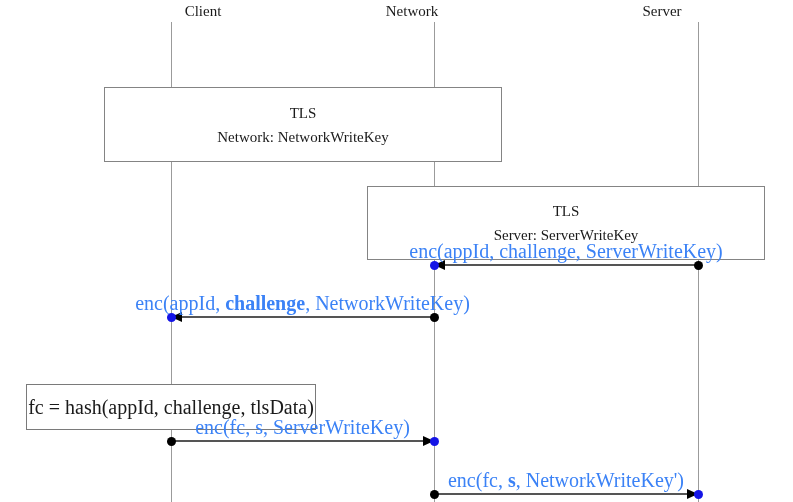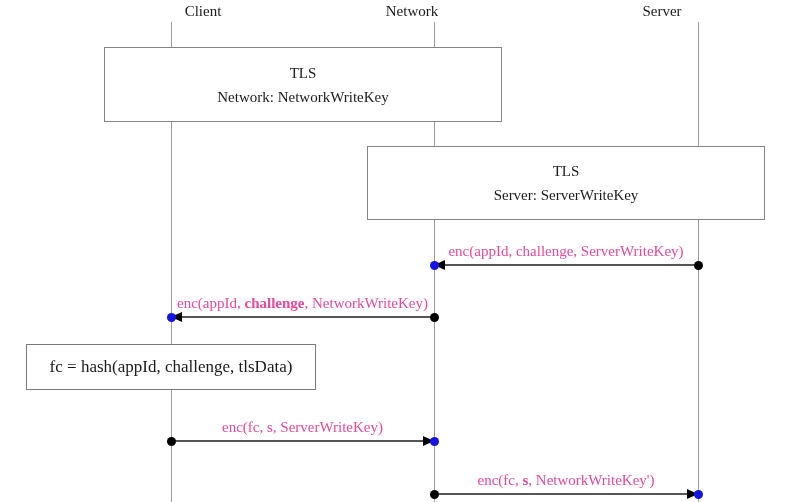--- a/index.html
+++ b/index.html
@@ -44,24 +44,25 @@
     border: 1px solid #848484;
     background: #ffffff;
     display: flex;
     flex-direction: column;
     align-items: center;
     justify-content: center;
     font-size: 15px;
     line-height: 24px;
     color: #1a1a1a;
     white-space: nowrap;
+    margin-top: 40px;
   }
   .note-box.thin {
     line-height: 22px;
-    font-size: 17px;
+    font-size: 20px;
     border-color: #7a7a7a;
   }
   .note-line { display: block; }
 
   
   .msg {
     position: absolute;
     height: 0;
   }
   .msg .shaft {
@@ -70,24 +71,24 @@
     right: 0;
     top: -1px;
     height: 2px;
     background: #555555;
   }
   .msg .label {
     position: absolute;
     bottom: 5px;
     left: 50%;
     transform: translateX(-50%);
-    font-size: 15px;
+    font-size: 20px;
     line-height: 18px;
     white-space: nowrap;
-    color: #ec4899;
+    color: #3b82f6;
   }
   .msg .label b { font-weight: bold; }
 
   .dot {
     position: absolute;
     width: 9px;
     height: 9px;
     border-radius: 50%;
     top: -4.5px;
     margin-left: -4.5px;

